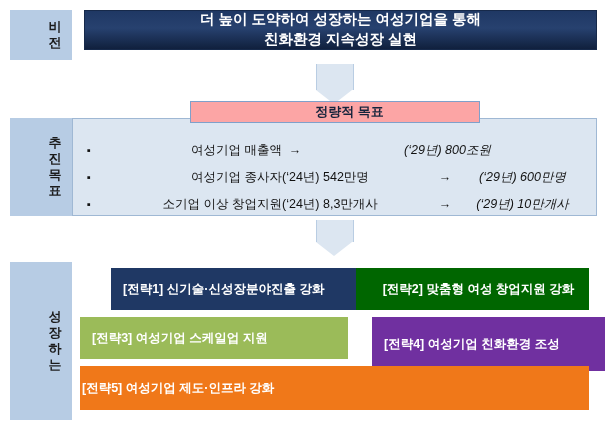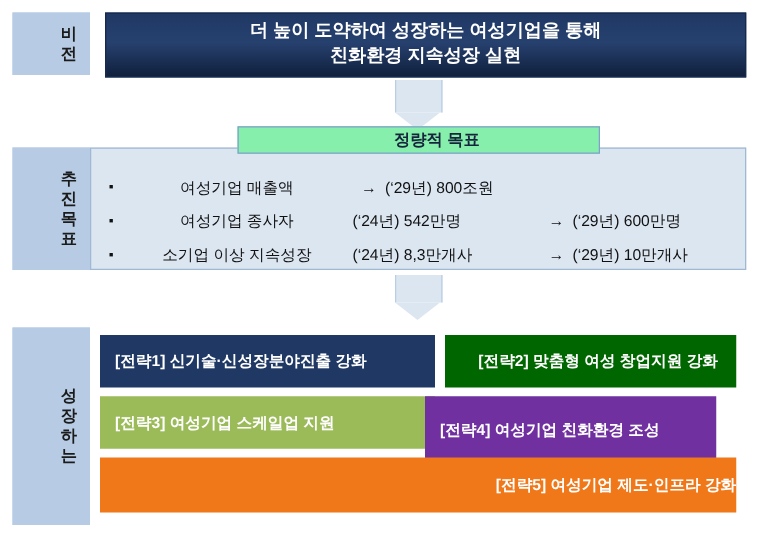--- a/index.html
+++ b/index.html
@@ -47,21 +47,21 @@
     text-align: center;
     word-break: break-all;
     line-height: 1.25;
   }
 
   
   #vision-banner {
     left: 84px;
     top: 10px;
     width: 513px;
-    height: 52px;
+    height: 40px;
     background: linear-gradient(to bottom, #1f3864 0%, #27416f 45%, #10203d 100%);
     background-color: #1f3864;
     font-size: 14.5px;
     color: #ffffff;
     padding: 4px 18px;
     flex-direction: column;
     border: 1px solid #16294a;
   }
   #vision-banner .line { display: block; }
 
@@ -74,21 +74,21 @@
     height: 98px;
     background: #dce6f1;
     border: 1px solid #9fb8d4;
     box-sizing: border-box;
   }
   #goal-title {
     left: 190px;
     top: 101px;
     width: 290px;
     height: 22px;
-    background: #86efac;
+    background: #fca5a5;
     color: #16243c;
     font-size: 13px;
     border: 1px solid #7fa0ca;
   }
   .goal-row {
     position: absolute;
     left: 14px;
     width: 500px;
     height: 22px;
     display: flex;
@@ -98,35 +98,36 @@
   }
   .goal-row .bullet {
     width: 10px;
     flex: none;
     text-align: left;
     font-size: 11px;
   }
   .goal-row .name {
     width: 185px;
     flex: none;
-    text-align: center;
+    text-align: right;
   }
   .goal-row .from {
     width: 150px;
     flex: none;
     text-align: left;
   }
   .goal-row .arrow {
     width: 26px;
     flex: none;
     text-align: center;
   }
   .goal-row .to {
     flex: 1;
-    text-align: left;
+    text-align: center;
+    font-style: italic;
   }
   .arrow-shaft {
     position: absolute;
     background: #dce6f1;
     border-left: 1px solid #b9cde3;
     border-right: 1px solid #b9cde3;
   }
   .arrow-head {
     position: absolute;
     width: 0;
@@ -149,26 +150,26 @@
     position: absolute;
     box-sizing: border-box;
     display: flex;
     align-items: center;
     justify-content: flex-start;
     color: #ffffff;
     font-size: 12.5px;
     font-weight: bold;
     padding-left: 12px;
   }
-  .strat.centered { justify-content: flex-end; padding-left: 12px; }
+  .strat.centered { justify-content: flex-start; padding-left: 2px; }
 
   #strat1 { left: 8px;   top: 6px;   width: 268px; height: 42px; background: #1f3864; }
   #strat2 { left: 284px; top: 6px;   width: 233px; height: 42px; background: #006600; justify-content: center; }
   #strat3 { left: 8px;   top: 55px;  width: 268px; height: 42px; background: #9bbb59; }
-  #strat4 { left: 268px; top: 55px;  width: 233px; height: 54px; background: #7030a0; }
+  #strat4 { left: 300px; top: 55px;  width: 233px; height: 54px; background: #7030a0; }
   #strat5 { left: 8px;   top: 104px; width: 509px; height: 44px; background: #ed7d31; background-color:#f07819; }
 
   
   #label-vision   { left: 10px; top: 10px;  width: 62px; height: 50px; }
   #label-goal     { left: 10px; top: 118px; width: 62px; height: 98px; }
   #label-strategy { left: 10px; top: 262px; width: 62px; height: 158px; }
 </style>
 </head>
 <body>
 
@@ -199,40 +200,40 @@
     </div>
     <div class="goal-row" style="top:47px;">
       <span class="bullet">▪</span>
       <span class="name">여성기업 종사자</span>
       <span class="from">(‘24년) 542만명</span>
       <span class="arrow">→</span>
       <span class="to">(‘29년) 600만명</span>
     </div>
     <div class="goal-row" style="top:74px;">
       <span class="bullet">▪</span>
-      <span class="name">소기업 이상 지속성장</span>
+      <span class="name">소기업 이상 창업지원</span>
       <span class="from">(‘24년) 8,3만개사</span>
       <span class="arrow">→</span>
       <span class="to">(‘29년) 10만개사</span>
     </div>
   </div>
 
   <div class="blk" id="goal-title">
     <span>정량적 목표</span>
   </div>
 
   <div class="arrow-shaft" style="left:316px; top:220px; width:36px; height:22px;"></div>
   <div class="arrow-head" style="left:316px; top:242px;"></div>
 
   <div class="blk side-label" id="label-strategy">
     <span>성장하는</span>
   </div>
 
   <div id="strategy-panel">
-    <div class="strat" id="strat1" style="background: rgb(31, 56, 100);">
+    <div class="strat" id="strat1" style="background: rgb(31, 56, 100); margin-left: 31px;">
       <span>[전략1] 신기술·신성장분야진출 강화</span>
     </div>
     <div class="strat" id="strat2" style="background: rgb(0, 102, 0);">
       <span>[전략2] 맞춤형 여성 창업지원 강화</span>
     </div>
     <div class="strat" id="strat3" style="background: rgb(155, 187, 89);">
       <span>[전략3] 여성기업 스케일업 지원</span>
     </div>
     <div class="strat" id="strat4" style="background: rgb(112, 48, 160);">
       <span>[전략4] 여성기업 친화환경 조성</span>

